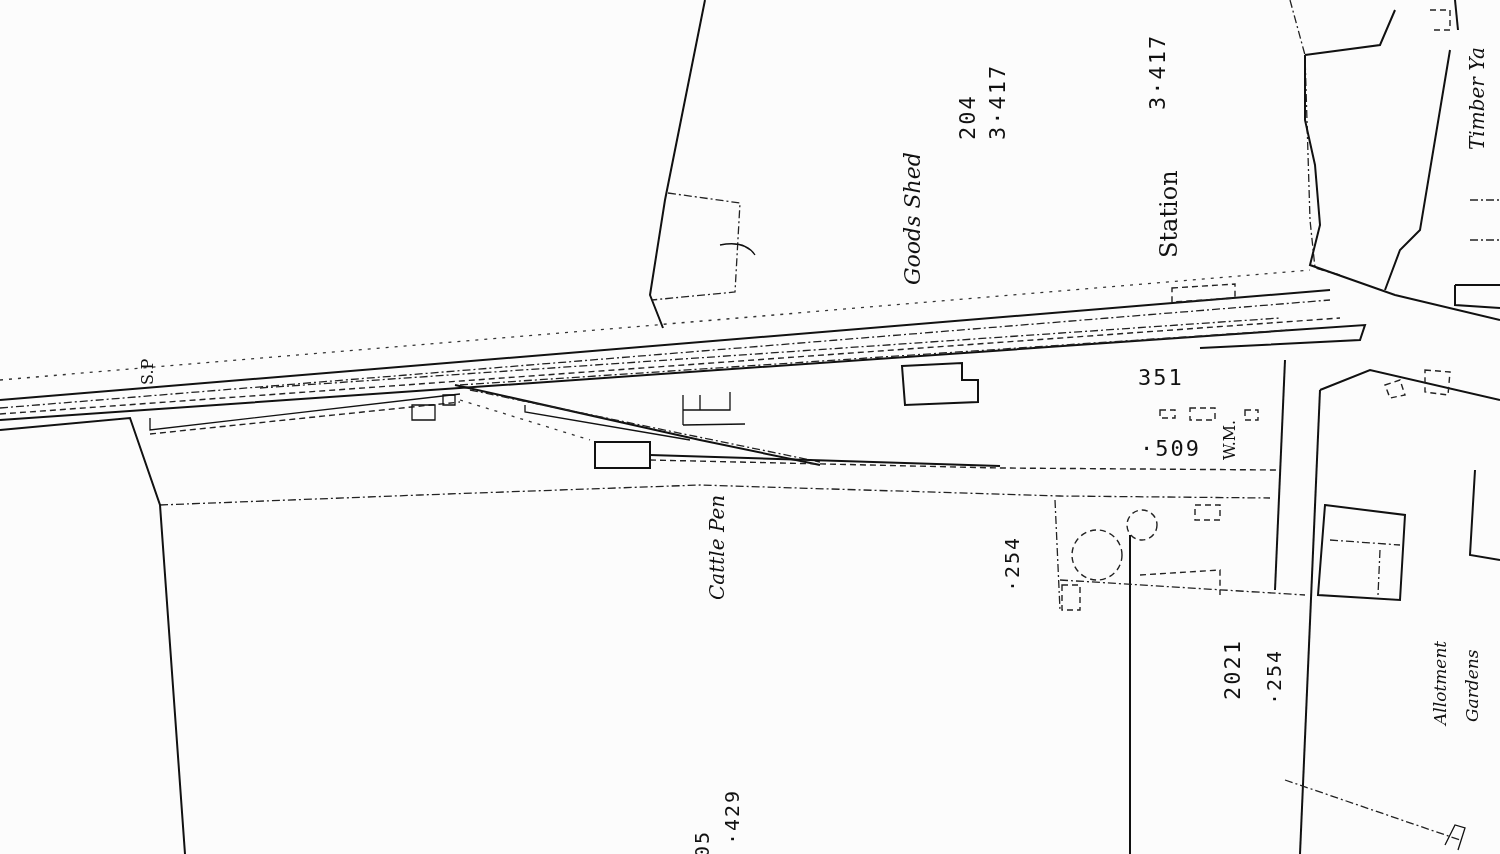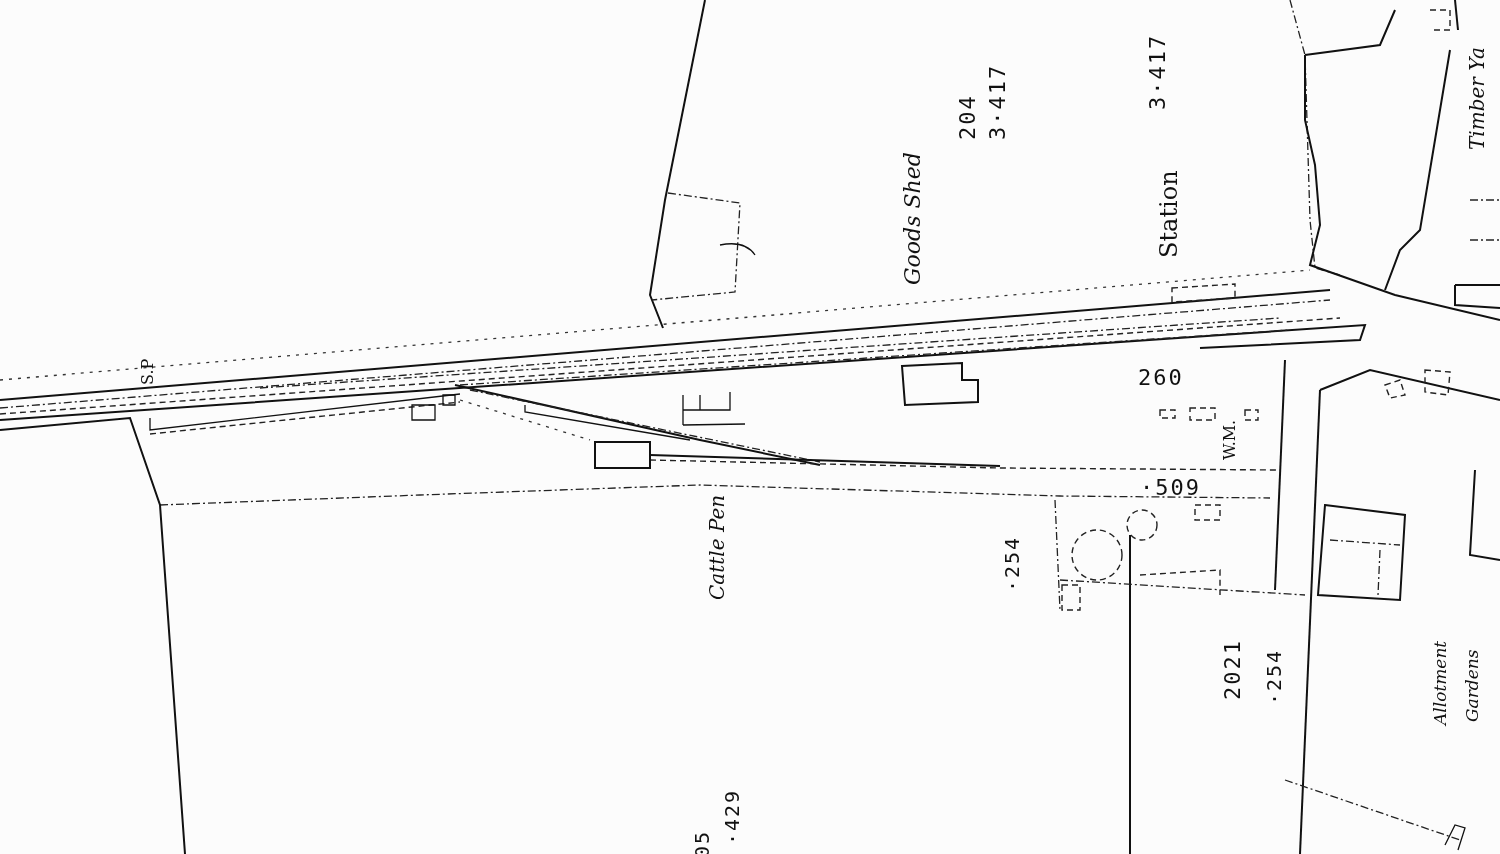--- a/index.html
+++ b/index.html
@@ -85,22 +85,22 @@
     <path class="dash" d="M1385,385 L1400,380 L1405,395 L1390,398 Z M1425,370 L1450,372 L1448,395 L1425,392 Z"></path>
   </svg>
 
   <div class="lbl italic" style="left:900px;top:285px;font-size:22px;transform:rotate(-90deg);">Goods Shed</div>
   <div class="lbl num" style="left:955px;top:140px;font-size:22px;transform:rotate(-90deg);">204</div>
   <div class="lbl num" style="left:985px;top:140px;font-size:22px;transform:rotate(-90deg);">3·417</div>
   <div class="lbl num" style="left:1145px;top:110px;font-size:22px;transform:rotate(-90deg);">3·417</div>
   <div class="lbl" style="left:1155px;top:258px;font-size:24px;transform:rotate(-90deg);font-family:'DejaVu Serif',serif;">Station</div>
   <div class="lbl italic" style="left:1465px;top:150px;font-size:20px;transform:rotate(-90deg);">Timber Ya</div>
   <div class="lbl" style="left:138px;top:385px;font-size:16px;transform:rotate(-90deg);">S.P</div>
-  <div class="lbl num" style="left:1138px;top:365px;font-size:22px;">260</div>
-  <div class="lbl num" style="left:1140px;top:436px;font-size:22px;margin-top:39px;">·509</div>
+  <div class="lbl num" style="left:1138px;top:365px;font-size:22px;">351</div>
+  <div class="lbl num" style="left:1140px;top:436px;font-size:22px;">·509</div>
   <div class="lbl" style="left:1220px;top:460px;font-size:16px;transform:rotate(-90deg);">W.M.</div>
   <div class="lbl italic" style="left:705px;top:600px;font-size:20px;transform:rotate(-90deg);">Cattle Pen</div>
   <div class="lbl num" style="left:1000px;top:592px;font-size:20px;transform:rotate(-90deg);">·254</div>
   <div class="lbl num" style="left:1220px;top:700px;font-size:22px;transform:rotate(-90deg);">2021</div>
   <div class="lbl num" style="left:1262px;top:705px;font-size:20px;transform:rotate(-90deg);">·254</div>
   <div class="lbl italic" style="left:1430px;top:725px;font-size:17px;transform:rotate(-90deg);">Allotment</div>
   <div class="lbl italic" style="left:1462px;top:722px;font-size:17px;transform:rotate(-90deg);">Gardens</div>
   <div class="lbl num" style="left:690px;top:858px;font-size:20px;transform:rotate(-90deg);">05</div>
   <div class="lbl num" style="left:720px;top:845px;font-size:20px;transform:rotate(-90deg);">·429</div>
 </div>

